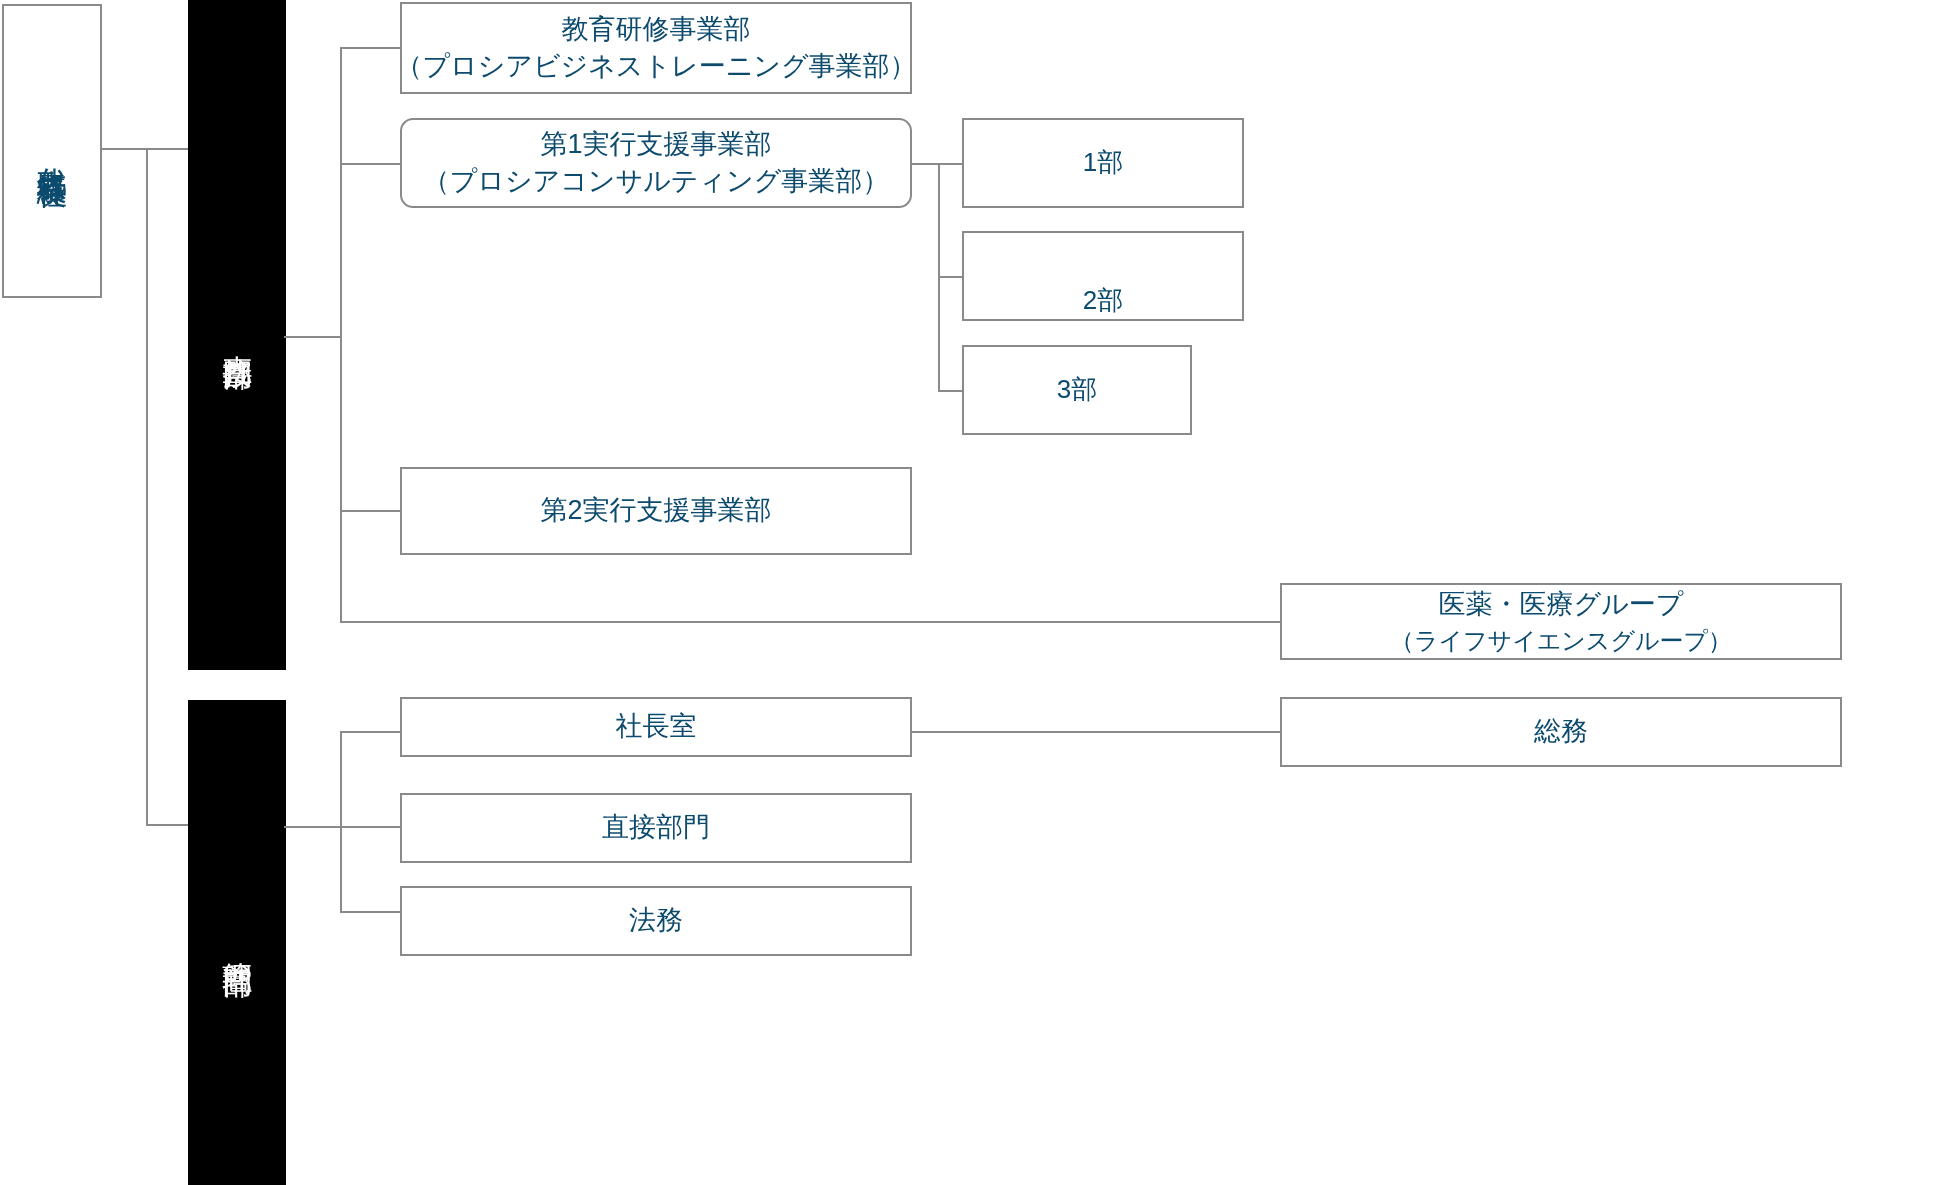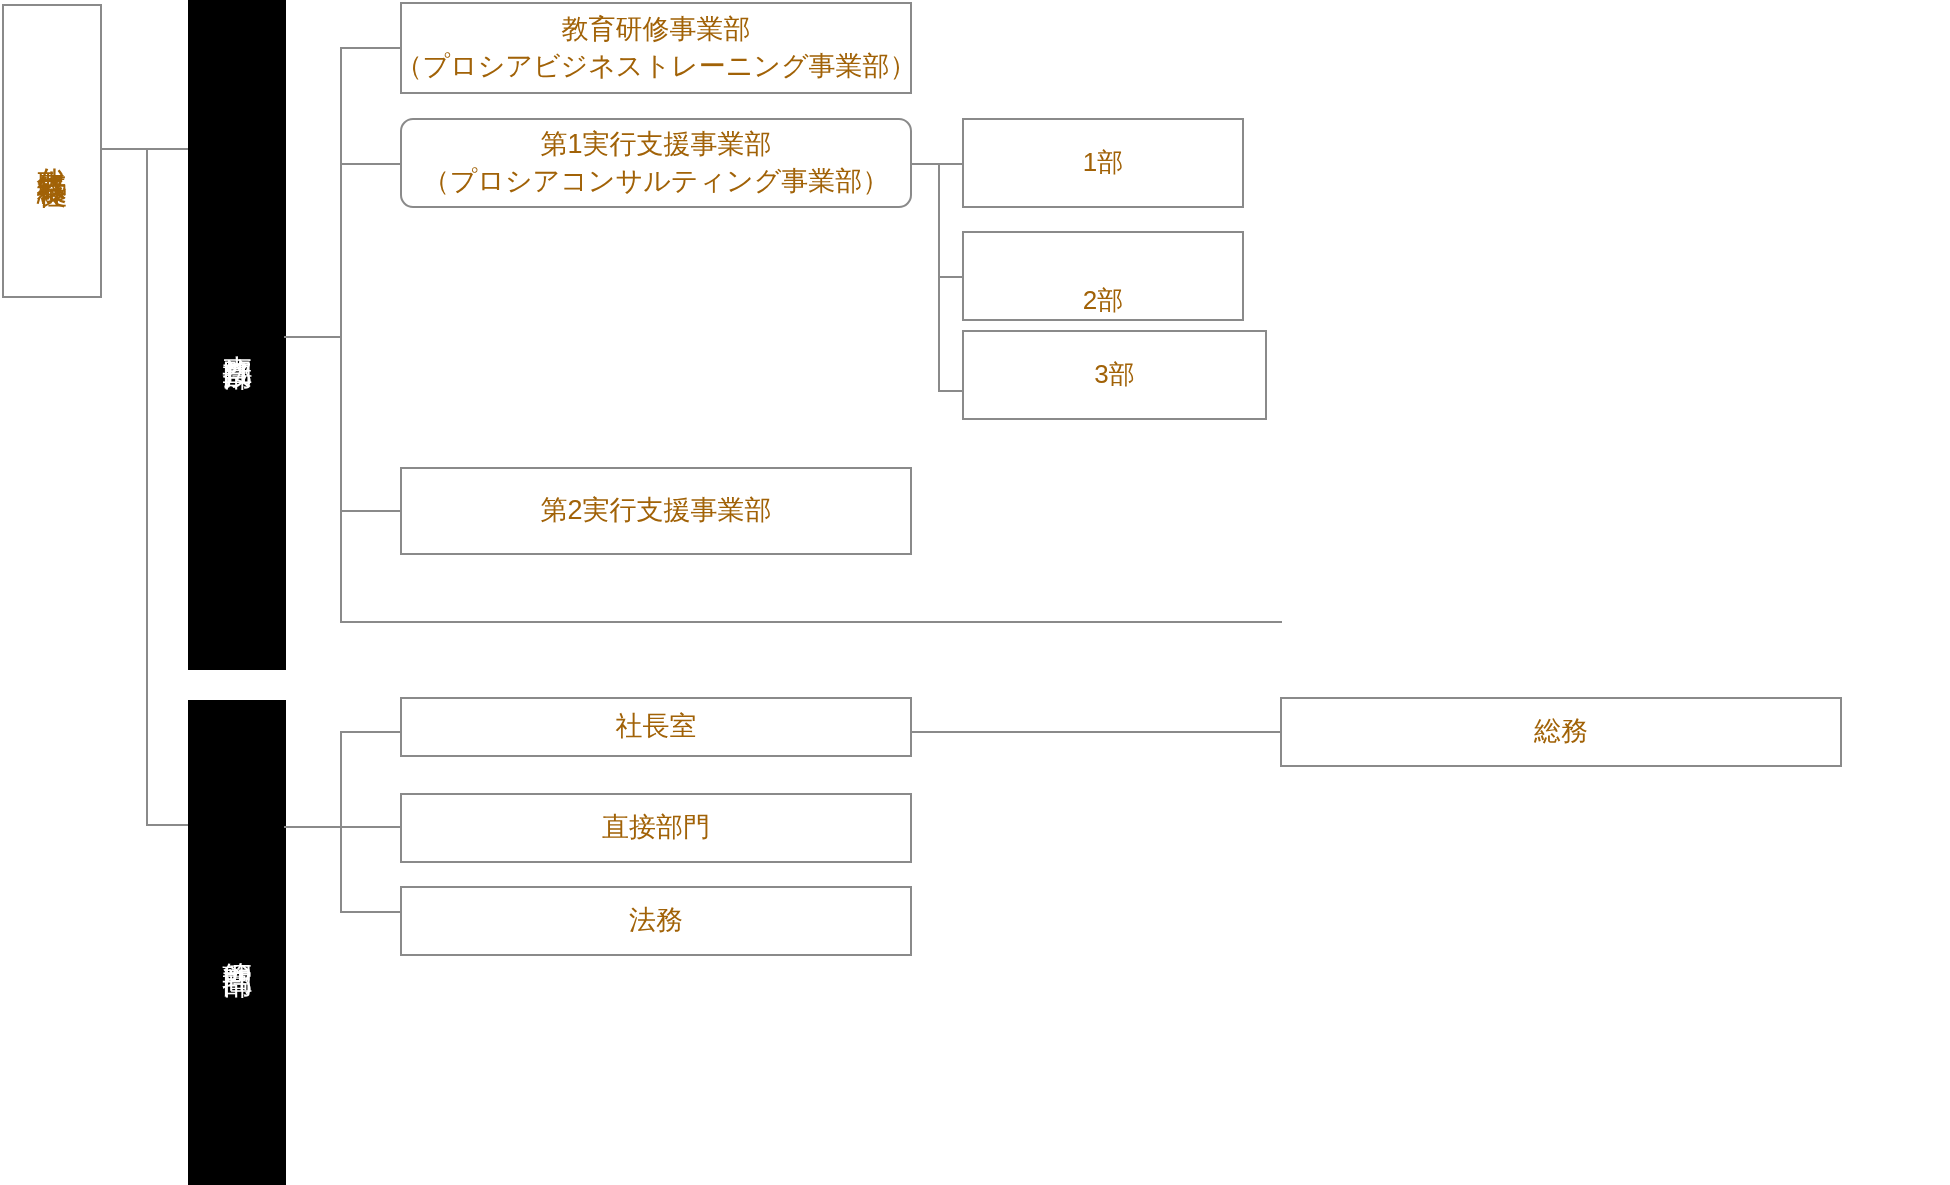--- a/index.html
+++ b/index.html
@@ -19,21 +19,21 @@
     position:absolute;
     box-sizing:border-box;
     border:2px solid #8a8a8a;
     background:#ffffff;
     display:flex;
     flex-direction:column;
     align-items:center;
     justify-content:center;
     text-align:center;
     line-height:1.38;
-    color:#a16207;
+    color:#0c4a6e;
   }
   .box .l1,.box .l2{display:block;white-space:nowrap;}
   
   .divbar{
     position:absolute;
     box-sizing:border-box;
     background:#000000;
     border:none;
     display:flex;
     align-items:center;
@@ -118,28 +118,32 @@
   <div class="ln lnh" style="left:938px;top:163px;width:26px;"></div>
   <div class="ln lnh" style="left:938px;top:276px;width:26px;"></div>
   <div class="ln lnh" style="left:938px;top:390px;width:26px;"></div>
 
   <div class="box fs26" style="left:962px;top:118px;width:282px;height:90px;text-align:center;">
     <span>1部</span>
   </div>
   <div class="box fs26" style="left:962px;top:231px;width:282px;height:90px;justify-content:flex-end;">
     <span>2部</span>
   </div>
-  <div class="box fs26" style="left:962px;top:330px;width:305px;height:90px;align-items:center;">
+  <div class="box fs26" style="left:962px;top:345px;width:230px;height:90px;align-items:center;">
     <span>3部</span>
   </div>
 
   <div class="box fs27" style="left:400px;top:467px;width:512px;height:88px;">
     <span class="l1">第2実行支援事業部</span>
   </div>
 
+  <div class="box fs27" style="left:1280px;top:583px;width:562px;height:77px;">
+    <span class="l1">医薬・医療グループ</span>
+    <span class="l2 fs24">（ライフサイエンスグループ）</span>
+  </div>
 
   <div class="ln lnh" style="left:284px;top:826px;width:58px;"></div>
   <div class="ln lnv" style="left:340px;top:731px;height:182px;"></div>
 
   <div class="ln lnh" style="left:340px;top:731px;width:62px;"></div>
   <div class="ln lnh" style="left:340px;top:826px;width:62px;"></div>
   <div class="ln lnh" style="left:340px;top:911px;width:62px;"></div>
 
   <div class="box fs27" style="left:400px;top:697px;width:512px;height:60px;">
     <span>社長室</span>

